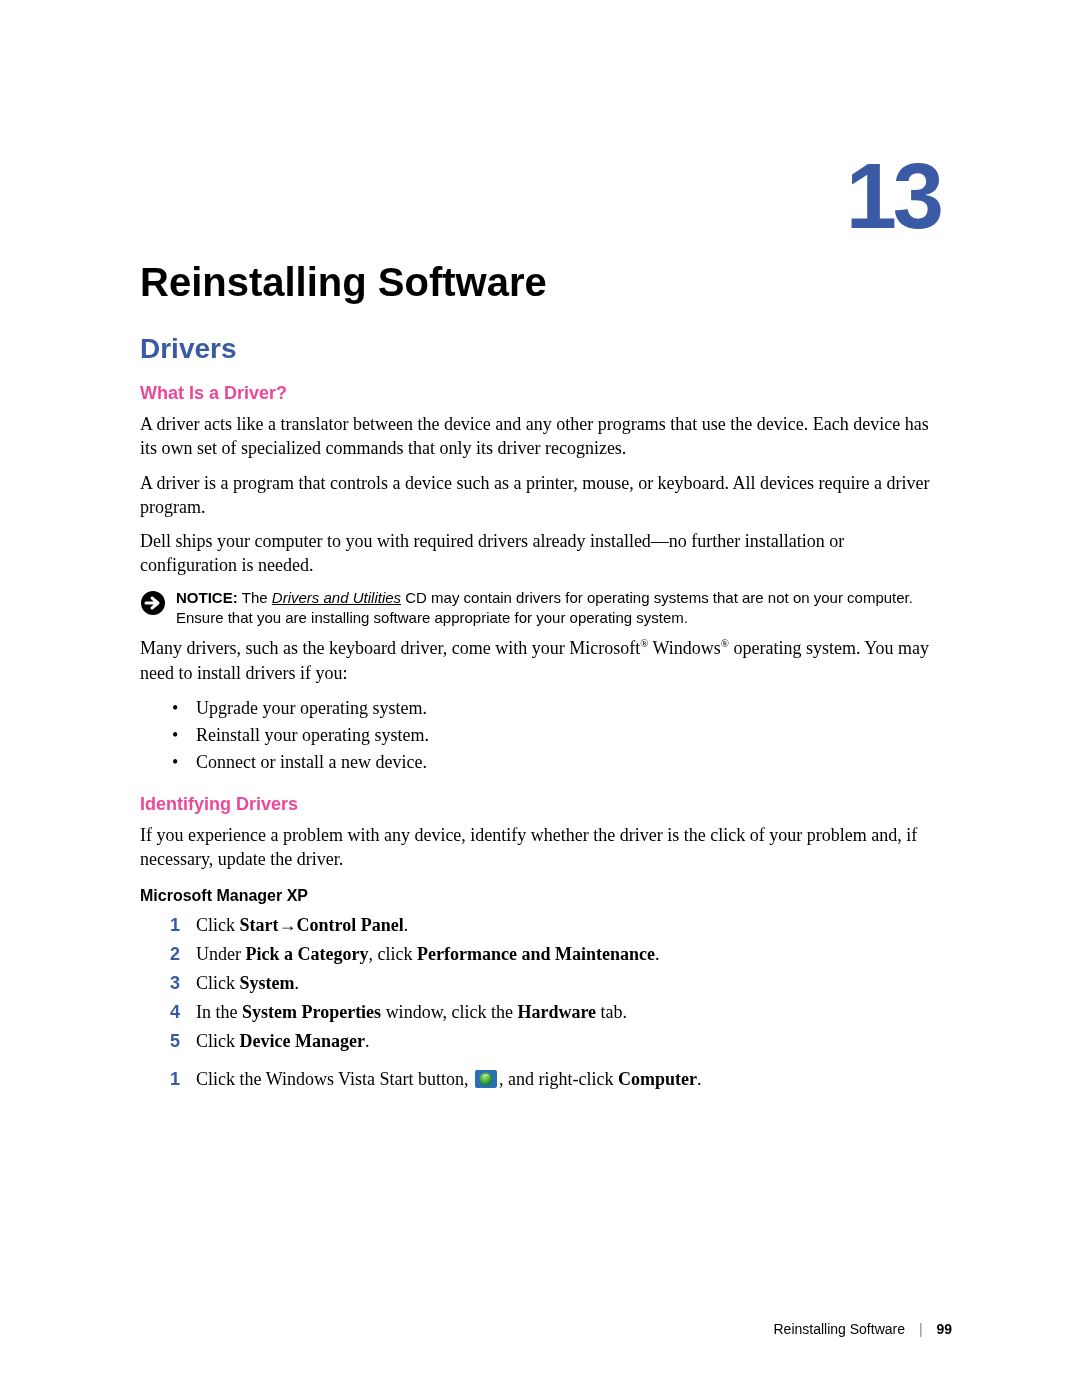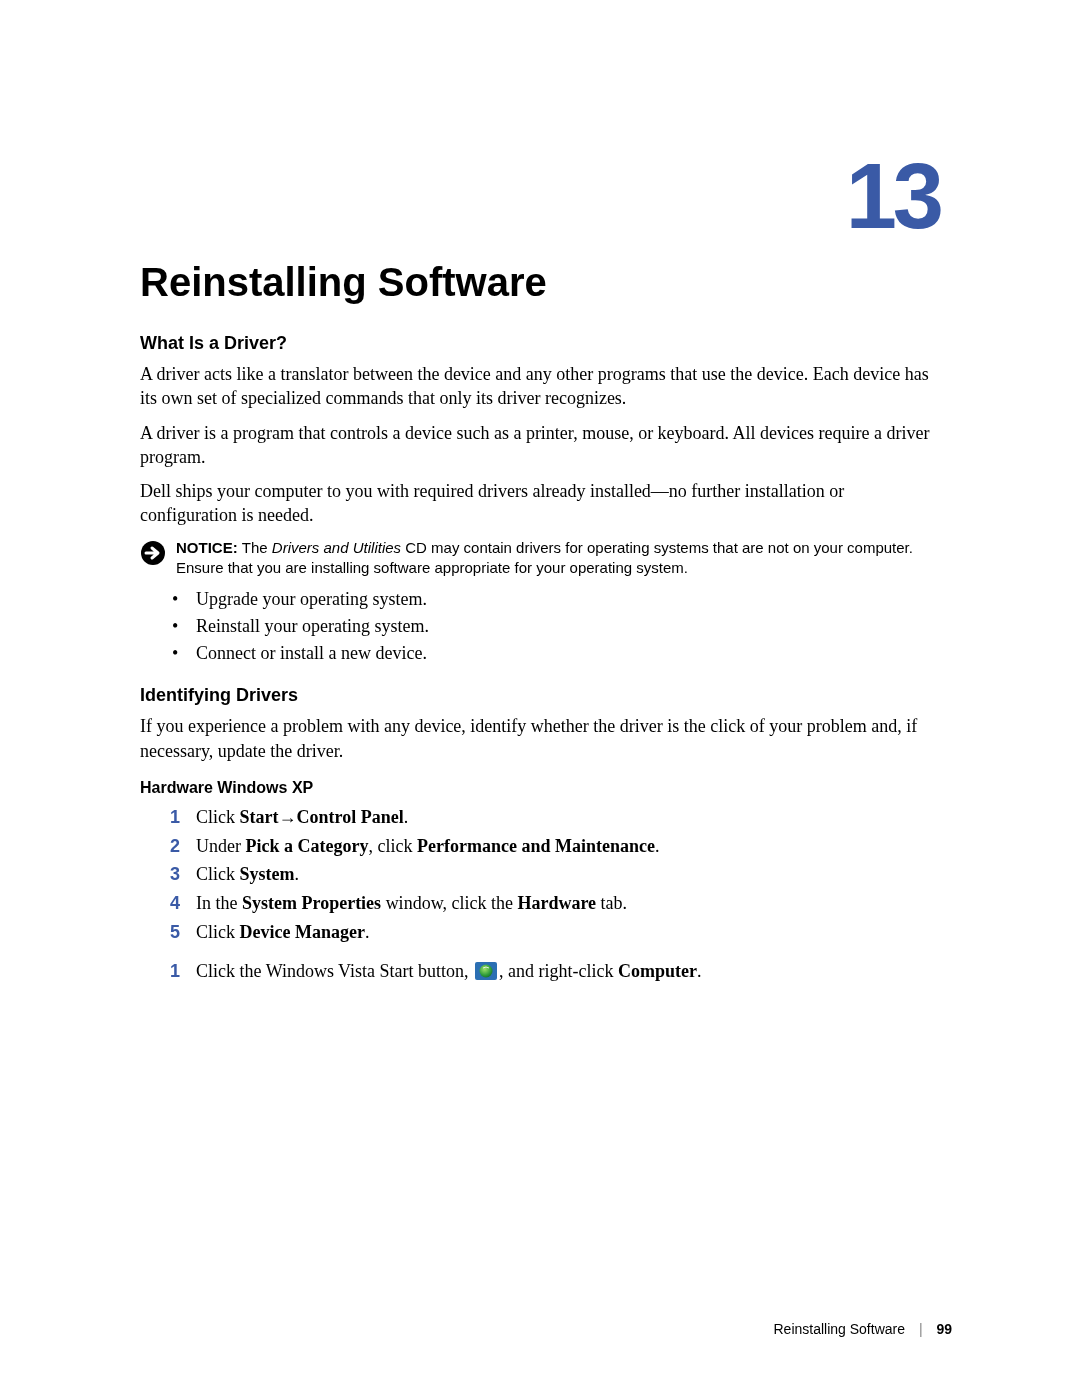--- a/index.html
+++ b/index.html
@@ -43,21 +43,21 @@
     font-weight: 700;
     font-size: 28px;
     color: #3a5aa6;
     margin-top: 14px;
     margin-bottom: 14px;
   }
   .subsection-title {
     font-family: Arial, Helvetica, sans-serif;
     font-weight: 700;
     font-size: 18px;
-    color: #000000;
+    color: #ec4899;
     margin-top: 18px;
     margin-bottom: 8px;
   }
   .run-in-title {
     font-family: Arial, Helvetica, sans-serif;
     font-weight: 700;
     font-size: 16px;
     color: #000;
     margin-top: 16px;
     margin-bottom: 6px;
@@ -80,20 +80,21 @@
   .notice-text {
     font-family: Arial, Helvetica, sans-serif;
     font-size: 15px;
     line-height: 1.35;
   }
   .notice-text .label {
     font-weight: 700;
   }
   .notice-text .ital {
     font-style: italic;
+    text-decoration: underline;
   }
   ul.bullets {
     list-style: none;
     padding: 0;
     margin: 5px 0 10px 0;
   }
   ul.bullets li {
     font-size: 18px;
     line-height: 1.5;
     padding-left: 56px;
@@ -159,50 +160,54 @@
 </style>
 </head>
 <body>
 
 <div class="page">
 
   <div class="chapter-number">13</div>
 
   <div class="chapter-title">Reinstalling Software</div>
 
+  <div class="section-title">Drivers</div>
 
   <div class="subsection-title">What Is a Driver?</div>
 
   <p class="body">A driver acts like a translator between the device and any other programs that use the device. Each device has its own set of specialized commands that only its driver recognizes.</p>
   <p class="body">A driver is a program that controls a device such as a printer, mouse, or keyboard. All devices require a driver program.</p>
   <p class="body">Dell ships your computer to you with required drivers already installed—no further installation or configuration is needed.</p>
 
   <div class="notice-row">
     <span class="notice-icon">
       <svg width="26" height="26" viewBox="0 0 26 26">
         <circle cx="13" cy="13" r="12" fill="#000"></circle>
         <path d="M6 13 h9 M12 8 l6 5 -6 5" stroke="#fff" stroke-width="3" fill="none" stroke-linecap="round" stroke-linejoin="round"></path>
       </svg>
     </span>
     <span class="notice-text">
       <span class="label">NOTICE: </span><span>The </span><span class="ital">Drivers and Utilities</span><span> CD may contain drivers for operating systems that are not on your computer. Ensure that you are installing software appropriate for your operating system.</span>
     </span>
   </div>
 
+  <p class="body">
+    <span>Many drivers, such as the keyboard driver, come with your Microsoft</span><span class="sup">®</span><span> Windows</span><span class="sup">®</span><span> operating system. You may need to install drivers if you:</span>
+  </p>
 
   <ul class="bullets">
     <li>Upgrade your operating system.</li>
     <li>Reinstall your operating system.</li>
     <li>Connect or install a new device.</li>
   </ul>
 
   <div class="subsection-title">Identifying Drivers</div>
   <p class="body">If you experience a problem with any device, identify whether the driver is the click of your problem and, if necessary, update the driver.</p>
 
-  <div class="run-in-title">Hardware Windows XP</div>
+  <div class="run-in-title">Microsoft Manager XP</div>
   <ol class="steps">
     <li>
       <span>Click </span><span class="b">Start</span><span>→</span><span class="b">Control Panel</span><span>.</span>
     </li>
     <li>
       <span>Under </span><span class="b">Pick a Category</span><span>, click </span><span class="b">Performance and Maintenance</span><span>.</span>
     </li>
     <li>
       <span>Click </span><span class="b">System</span><span>.</span>
     </li>

